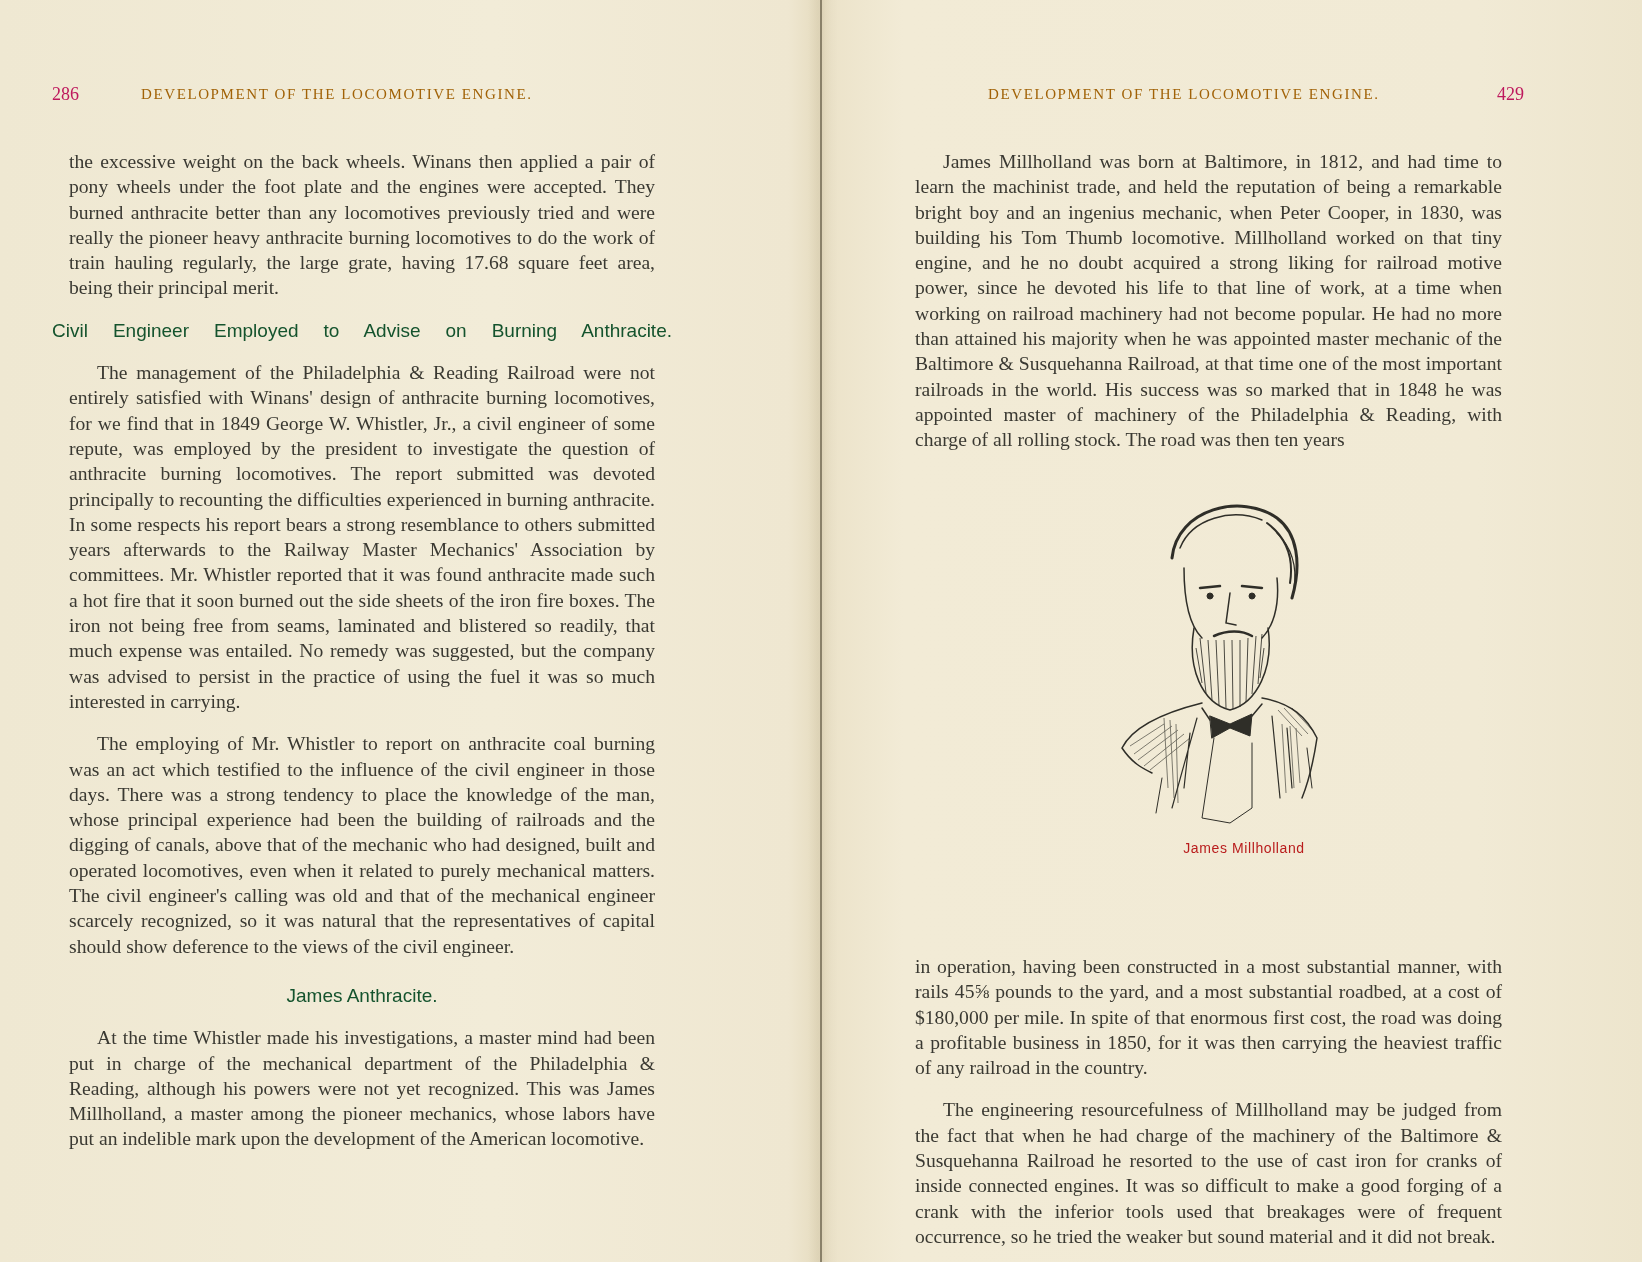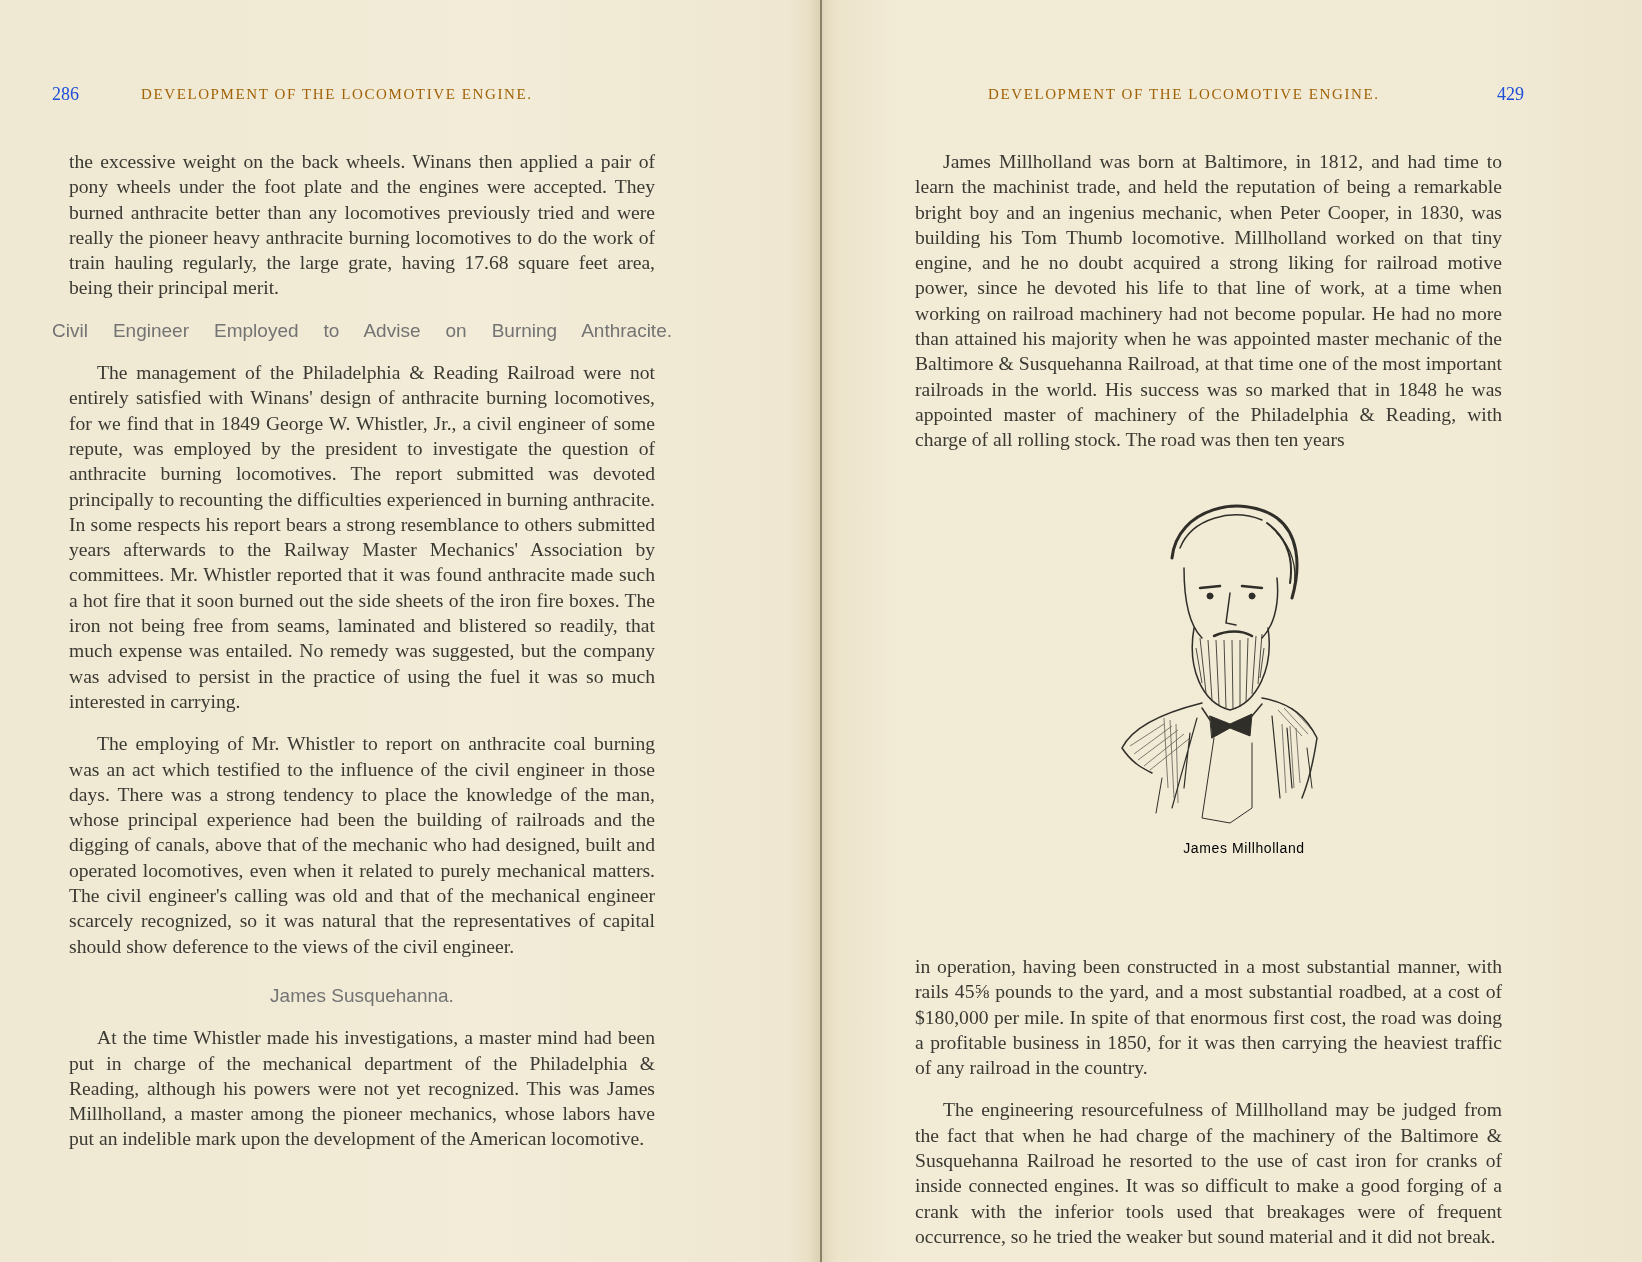--- a/index.html
+++ b/index.html
@@ -9,47 +9,47 @@
     font-family: "Liberation Serif", "DejaVu Serif", serif;
     color:#3b3a33;
   }
   .spine { position:absolute; left:820px; top:0; width:2px; height:1262px; background:#6d6650; opacity:0.75; }
   .spine-shadow { position:absolute; left:808px; top:0; width:30px; height:1262px;
     background: linear-gradient(90deg, rgba(0,0,0,0) 0%, rgba(120,105,70,0.10) 45%, rgba(120,105,70,0.05) 60%, rgba(0,0,0,0) 100%); }
   .page { position:absolute; top:0; height:1262px; }
   .page.left { left:0; width:820px; }
   .page.right { left:822px; width:820px; }
   .running-head { position:absolute; top:86px; font-size:15px; letter-spacing:1.6px; color:#a16207; white-space:nowrap; }
-  .page-num { position:absolute; top:84px; font-size:18px; color:#1d4ed8; }
+  .page-num { position:absolute; top:84px; font-size:18px; color:#be185d; }
   .col { position:absolute; font-size:19.6px; line-height:25.3px; text-align:justify; color:#3a3932; }
   .col p { margin:17px; text-indent:28px; }
   .col p.noindent { text-indent:0; }
-  .col h3 { margin:0; font-family:"Liberation Sans","DejaVu Sans",sans-serif; font-weight:normal; font-size:19px; color:#737373; }
+  .col h3 { margin:0; font-family:"Liberation Sans","DejaVu Sans",sans-serif; font-weight:normal; font-size:19px; color:#14532d; }
   .side-head { text-align:justify; text-align-last:justify; line-height:25.3px; margin-top:13px !important; margin-bottom:2px !important; }
   .center-head { text-align:center; margin-top:24px !important; margin-bottom:10px !important; }
   .figure { position:absolute; left:280px; top:488px; width:260px; height:340px; }
   .caption { position:absolute; left:322px; top:840px; width:200px; text-align:center;
-    font-family:"Liberation Sans","DejaVu Sans",sans-serif; font-size:14px; letter-spacing:0.6px; color:#000000; }
+    font-family:"Liberation Sans","DejaVu Sans",sans-serif; font-size:14px; letter-spacing:0.6px; color:#b91c1c; }
 </style>
 </head>
 <body>
 
 <div class="spine-shadow"></div>
 <div class="spine"></div>
 
 <div class="page left">
   <div class="page-num" style="left:52px;">286</div>
   <div class="running-head" style="left:141px;">DEVELOPMENT OF THE LOCOMOTIVE ENGINE.</div>
 
   <div class="col" style="left:52px; top:132px; width:620px;">
     <p class="noindent">the excessive weight on the back wheels. Winans then applied a pair of pony wheels under the foot plate and the engines were accepted. They burned anthracite better than any locomotives previously tried and were really the pioneer heavy anthracite burning locomotives to do the work of train hauling regularly, the large grate, having 17.68 square feet area, being their principal merit.</p>
     <h3 class="side-head">Civil Engineer Employed to Advise on Burning Anthracite.</h3>
     <p>The management of the Philadelphia &amp; Reading Railroad were not entirely satisfied with Winans' design of anthracite burning locomotives, for we find that in 1849 George W. Whistler, Jr., a civil engineer of some repute, was employed by the president to investigate the question of anthracite burning locomotives. The report submitted was devoted principally to recounting the difficulties experienced in burning anthracite. In some respects his report bears a strong resemblance to others submitted years afterwards to the Railway Master Mechanics' Association by committees. Mr. Whistler reported that it was found anthracite made such a hot fire that it soon burned out the side sheets of the iron fire boxes. The iron not being free from seams, laminated and blistered so readily, that much expense was entailed. No remedy was suggested, but the company was advised to persist in the practice of using the fuel it was so much interested in carrying.</p>
     <p>The employing of Mr. Whistler to report on anthracite coal burning was an act which testified to the influence of the civil engineer in those days. There was a strong tendency to place the knowledge of the man, whose principal experience had been the building of railroads and the digging of canals, above that of the mechanic who had designed, built and operated locomotives, even when it related to purely mechanical matters. The civil engineer's calling was old and that of the mechanical engineer scarcely recognized, so it was natural that the representatives of capital should show deference to the views of the civil engineer.</p>
-    <h3 class="center-head">James Susquehanna.</h3>
+    <h3 class="center-head">James Anthracite.</h3>
     <p>At the time Whistler made his investigations, a master mind had been put in charge of the mechanical department of the Philadelphia &amp; Reading, although his powers were not yet recognized. This was James Millholland, a master among the pioneer mechanics, whose labors have put an indelible mark upon the development of the American locomotive.</p>
   </div>
 </div>
 
 <div class="page right">
   <div class="running-head" style="left:166px;">DEVELOPMENT OF THE LOCOMOTIVE ENGINE.</div>
   <div class="page-num" style="left:675px;">429</div>
 
   <div class="col" style="left:76px; top:132px; width:621px;">
     <p>James Millholland was born at Baltimore, in 1812, and had time to learn the machinist trade, and held the reputation of being a remarkable bright boy and an ingenius mechanic, when Peter Cooper, in 1830, was building his Tom Thumb locomotive. Millholland worked on that tiny engine, and he no doubt acquired a strong liking for railroad motive power, since he devoted his life to that line of work, at a time when working on railroad machinery had not become popular. He had no more than attained his majority when he was appointed master mechanic of the Baltimore &amp; Susquehanna Railroad, at that time one of the most important railroads in the world. His success was so marked that in 1848 he was appointed master of machinery of the Philadelphia &amp; Reading, with charge of all rolling stock. The road was then ten years</p>

